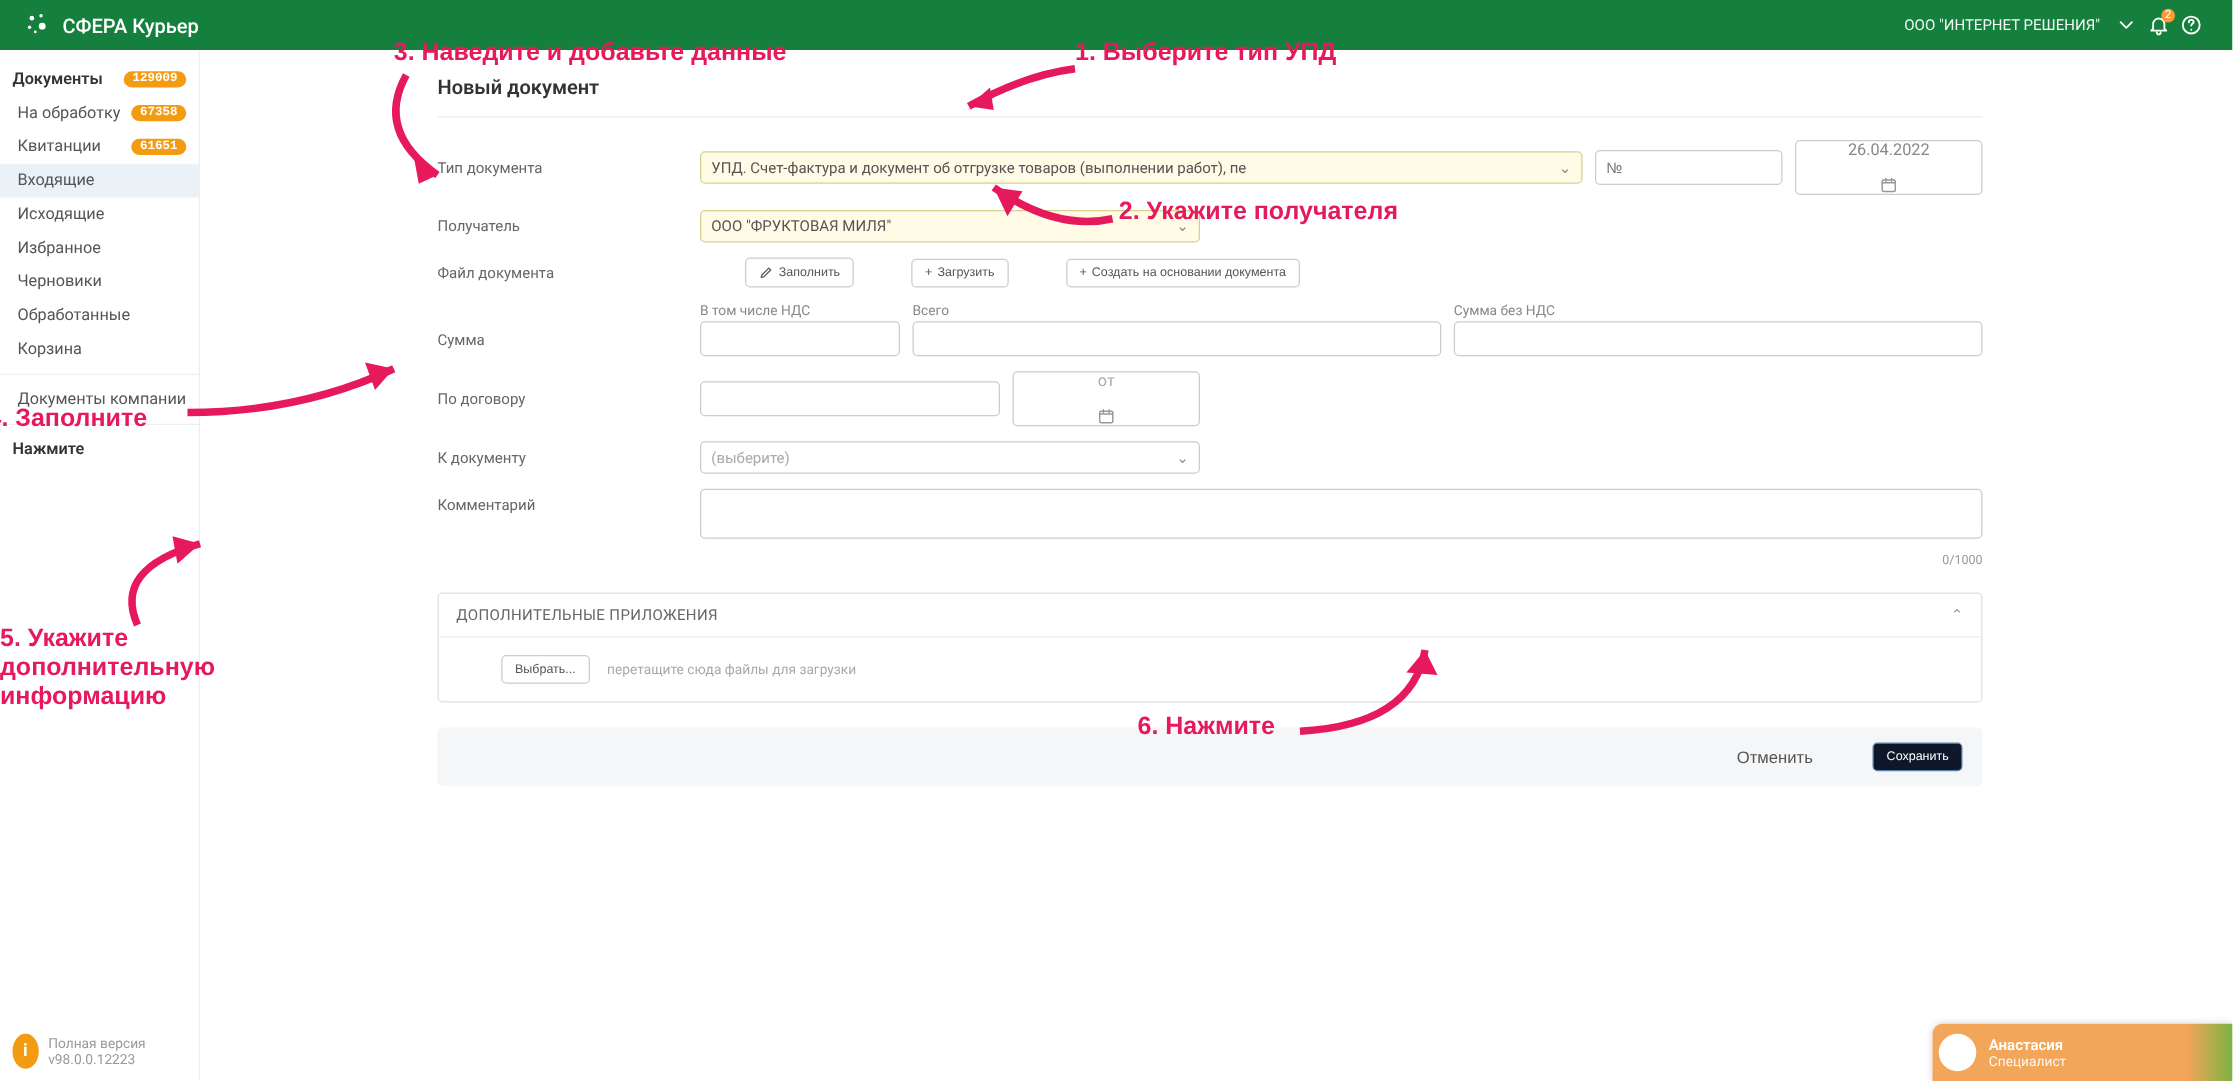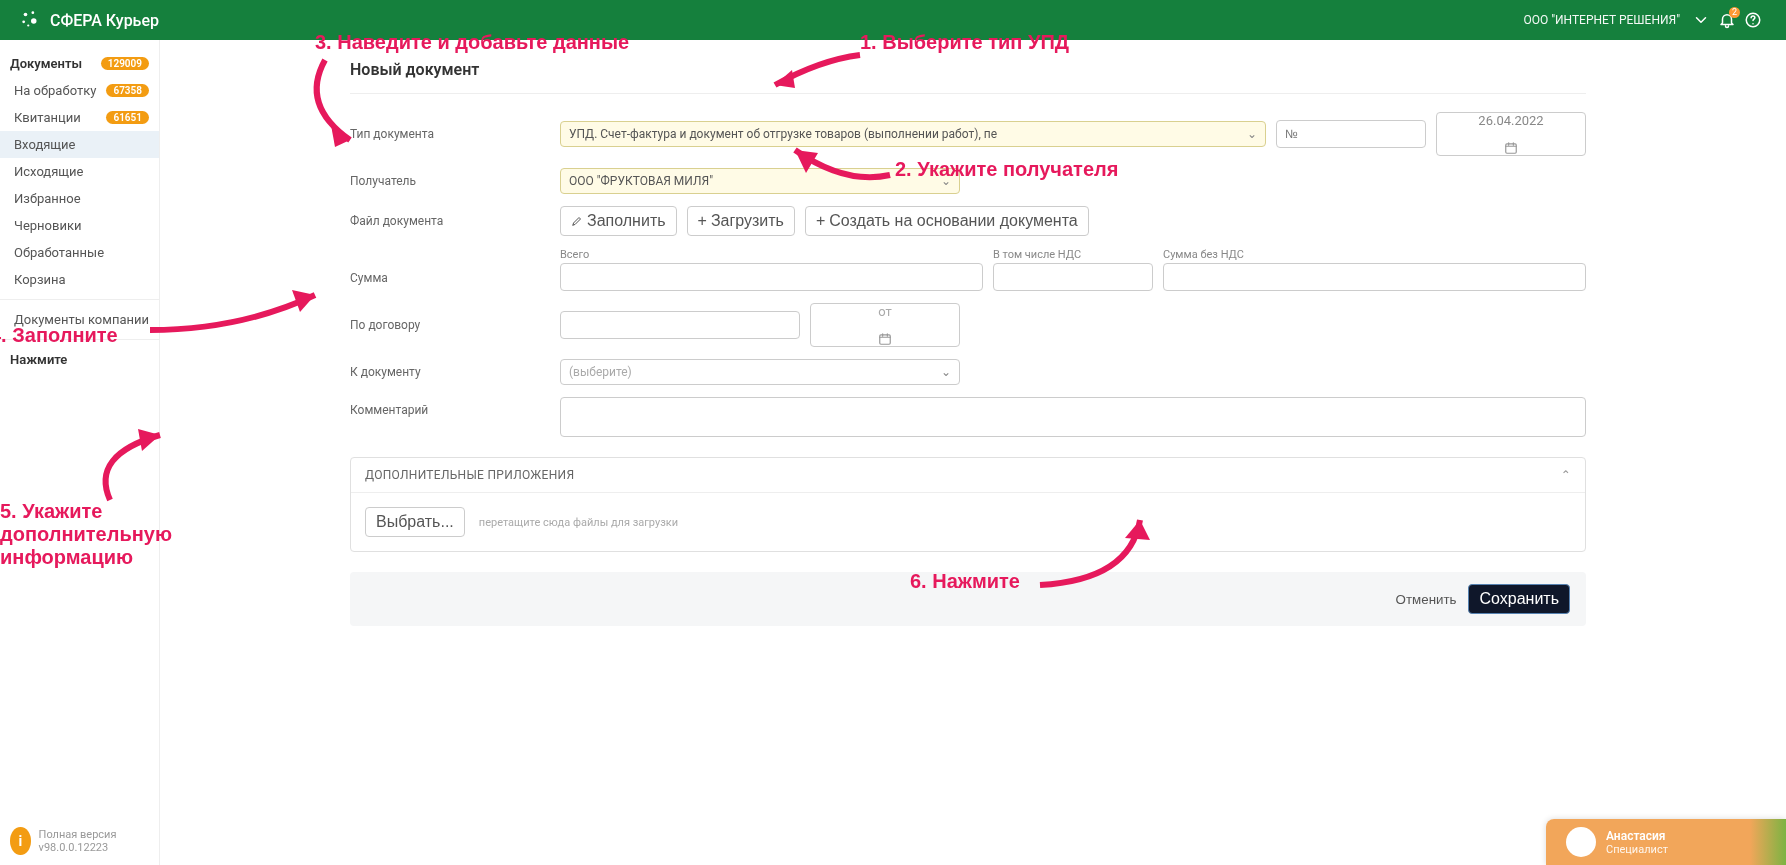--- a/index.html
+++ b/index.html
@@ -9,50 +9,50 @@
 .header .logo-icon { width: 22px; height: 22px; }
 .header .spacer { flex: 1; }
 .header .company { font-size: 12px; opacity: 0.95; margin-right: 8px; }
 .header .hdr-icon { width: 18px; height: 18px; margin: 0 4px; cursor: pointer; position: relative; }
 .header .bell-badge { position: absolute; top: -4px; right: -4px; background: #ff9933; color: #fff; border-radius: 8px; font-size: 9px; padding: 0 3px; line-height: 11px; min-width: 11px; text-align: center; }
 .main { display: flex; height: calc(100% - 40px); }
 .sidebar { width: 160px; background: #fff; border-right: 1px solid #eee; padding-top: 10px; font-size: 13px; display: flex; flex-direction: column; }
 .sidebar .section-title { font-weight: 600; padding: 6px 10px; color: #333; display: flex; justify-content: space-between; align-items: center; gap: 14px; }
 .sidebar .item { padding: 6px 10px 6px 14px; color: #555; display: flex; justify-content: space-between; align-items: center; cursor: pointer; }
 .sidebar .item.active { background: #eaf1f7; }
-.sidebar .badge { background: #f39c12; color: #fff; font-size: 10px; padding: 1px 7px; border-radius: 9px; font-weight: 600; }
+.sidebar .badge { background: #f39c12; color: #fff; font-size: 10px; padding: 1px 7px; border-radius: 9px; font-weight: 600; font-family: Liberation Mono, monospace; }
 .sidebar .sep { border-top: 1px solid #eee; margin: 6px 0; }
 .sidebar .footer { margin-top: auto; padding: 10px; font-size: 11px; color: #999; display: flex; align-items: center; gap: 8px; }
 .info-bubble { width: 28px; height: 28px; background: #f39c12; border-radius: 50%; color: #fff; display: flex; align-items: center; justify-content: center; font-weight: 700; font-size: 14px; }
 .content { flex: 1; padding: 20px 200px 20px 190px; position: relative; }
 .page-title { font-size: 16px; font-weight: 600; padding-bottom: 14px; border-bottom: 1px solid #eee; margin-bottom: 18px; }
 .form-row { display: flex; align-items: center; margin-bottom: 12px; font-size: 13px; }
 .form-row .label { width: 210px; color: #666; font-size: 12px; }
 .form-row .field { flex: 1; display: flex; gap: 10px; align-items: center; }
 .input, .select { border: 1px solid #ccc; border-radius: 4px; padding: 5px 8px; font-size: 12px; background: #fff; color: #555; }
 .input { height: 28px; }
 .input.highlight, .select.highlight { background: #fffbe6; border-color: #d9d090; }
 .select { display: flex; align-items: center; justify-content: space-between; cursor: pointer; }
 .select .chev { color: #888; margin-left: 6px; }
-.btn { border: 1px solid #ccc; background: #fff; border-radius: 4px; padding: 5px 10px; font-size: 16px; cursor: pointer; color: #555; display: inline-flex; align-items: center; gap: 4px; }
+.btn { border: 1px solid #ccc; background: #fff; border-radius: 4px; padding: 5px 10px; font-size: 10px; cursor: pointer; color: #555; display: inline-flex; align-items: center; gap: 4px; margin-left: 36px; }
 .btn-primary { background: #0f172a; border-color: #5682b1; color: #fff; }
 .btn-link { border: none; background: none; color: #555; }
 .date-box { display: flex; align-items: center; border: 1px solid #ccc; border-radius: 4px; height: 44px; padding: 0 8px; gap: 6px; background: #fff; flex-direction: column; }
 .cal-icon { width: 14px; height: 14px; opacity: 0.5; }
 .sum-row .sub { display: flex; flex-direction: column; gap: 2px; }
 .sum-row .sublabel { font-size: 11px; color: #888; }
 .sum-row .input { width: 100%; }
 .textarea { border: 1px solid #ccc; border-radius: 4px; width: 100%; height: 40px; resize: none; font-size: 12px; padding: 6px; }
 .char-count { text-align: right; font-size: 10px; color: #999; margin-top: 2px; }
 .panel { border: 1px solid #e0e0e0; border-radius: 4px; margin-top: 20px; }
 .panel-header { padding: 10px 14px; font-size: 12px; color: #666; letter-spacing: 0.3px; display: flex; justify-content: space-between; align-items: flex-start; border-bottom: 1px solid #eee; cursor: pointer; }
 .panel-body { padding: 14px; display: flex; align-items: center; gap: 14px; }
 .drop-text { font-size: 11px; color: #aaa; }
 .action-bar { background: #f5f6f7; border-radius: 4px; margin-top: 20px; padding: 12px 16px; display: flex; justify-content: flex-end; gap: 12px; }
-.chat-widget { position: absolute; right: 0; bottom: 0; width: 240px; height: 46px; background: linear-gradient(90deg, #f2a65a 85%, #7cb342 100%); border-radius: 8px 0 0 0; display: flex; align-items: center; padding: 0 20px; gap: 10px; color: #fff; font-size: 12px; box-shadow: 0 0 6px rgba(0,0,0,0.15); }
+.chat-widget { position: absolute; right: 0; bottom: 0; width: 240px; height: 46px; background: linear-gradient(90deg, #f2a65a 85%, #7cb342 100%); border-radius: 8px 0 0 0; display: flex; align-items: center; padding: 0 5px; gap: 10px; color: #fff; font-size: 12px; box-shadow: 0 0 6px rgba(0,0,0,0.15); }
 .chat-widget .avatar { width: 30px; height: 30px; border-radius: 50%; background: #fff; }
 .annotation { position: absolute; font-family: "Arial Black", Arial, sans-serif; font-weight: 900; color: #e6195c; font-size: 20px; white-space: pre-line; pointer-events: none; line-height: 1.15; }
 .arrow-svg { position: absolute; pointer-events: none; }
 .arrow-svg path { stroke: #e6195c; stroke-width: 6; fill: none; }
 .arrow-svg .head { fill: #e6195c; stroke: none; }
 svg .ico { fill: none; stroke: currentColor; stroke-width: 2; stroke-linecap: round; stroke-linejoin: round; }
 </style>
 </head>
 <body>
 
@@ -177,26 +177,26 @@
         <button class="btn">
             <span>+</span>
             <span>Создать на основании документа</span>
           </button>
       </div>
     </div>
 
     <div class="form-row sum-row" style="align-items:flex-end">
       <div class="label" style="padding-bottom:6px">Сумма</div>
       <div class="field">
+        <div class="sub" style="width:160px">
+            <span class="sublabel">В том числе НДС</span>
+            <input class="input" style="">
+          </div>
         <div class="sub" style="flex:1">
             <span class="sublabel">Всего</span>
-            <input class="input" style="">
-          </div>
-        <div class="sub" style="width:160px">
-            <span class="sublabel">В том числе НДС</span>
             <input class="input" style="">
           </div>
         <div class="sub" style="flex:1">
             <span class="sublabel">Сумма без НДС</span>
             <input class="input" style="">
           </div>
       </div>
     </div>
 
     <div class="form-row">
@@ -221,20 +221,21 @@
           <span>(выберите)</span>
           <span class="chev">⌄</span>
         </div>
       </div>
     </div>
 
     <div class="form-row" style="align-items:flex-start">
       <div class="label" style="padding-top:6px">Комментарий</div>
       <div class="field" style="flex-direction:column;align-items:stretch">
         <textarea class="textarea" style=""></textarea>
+        <div class="char-count">0/1000</div>
       </div>
     </div>
 
     <div class="panel">
       <div class="panel-header">
         <span>ДОПОЛНИТЕЛЬНЫЕ ПРИЛОЖЕНИЯ</span>
         <span style="color:#999">⌃</span>
       </div>
       <div class="panel-body">
         <button class="btn">Выбрать...</button>

